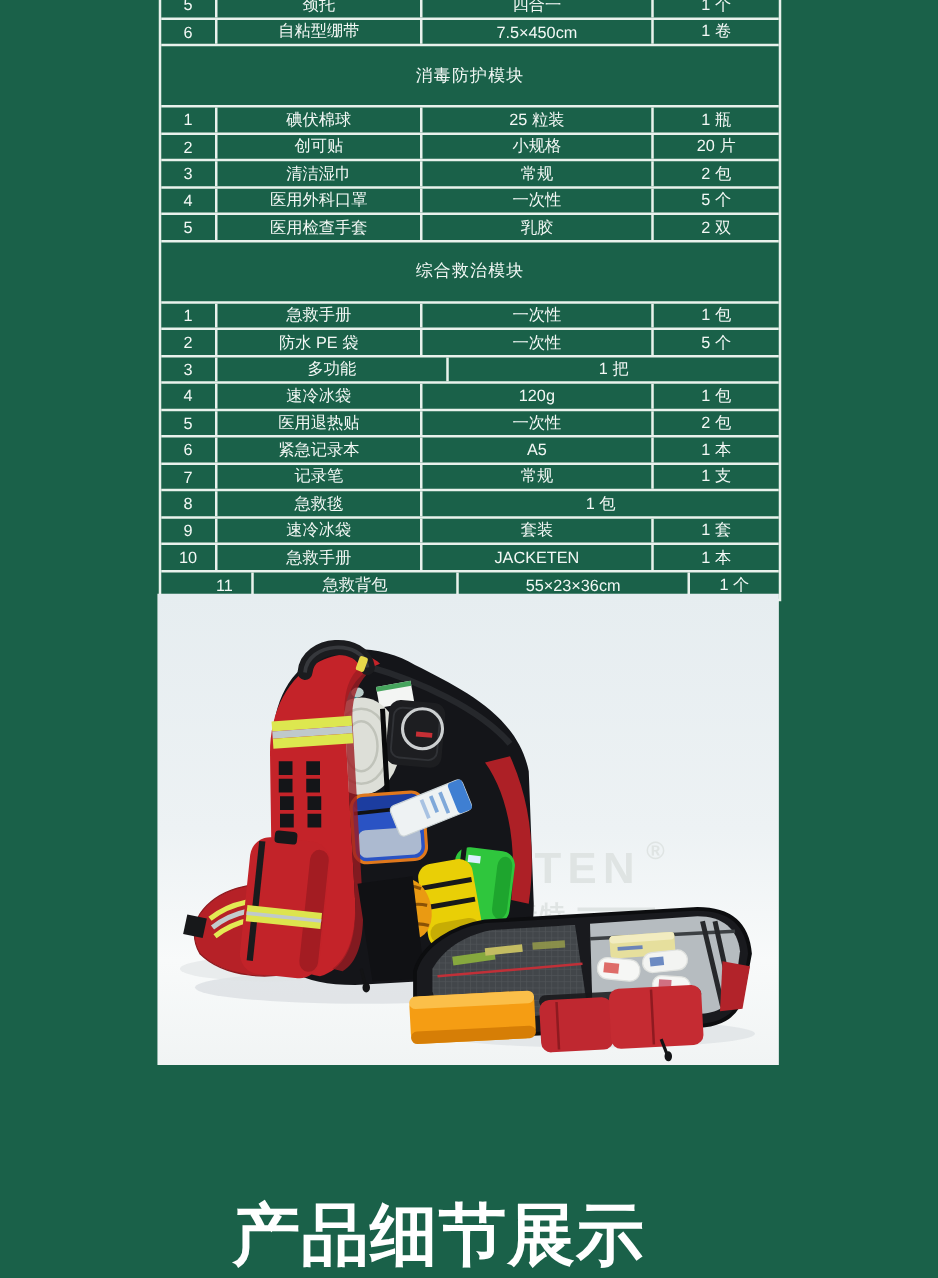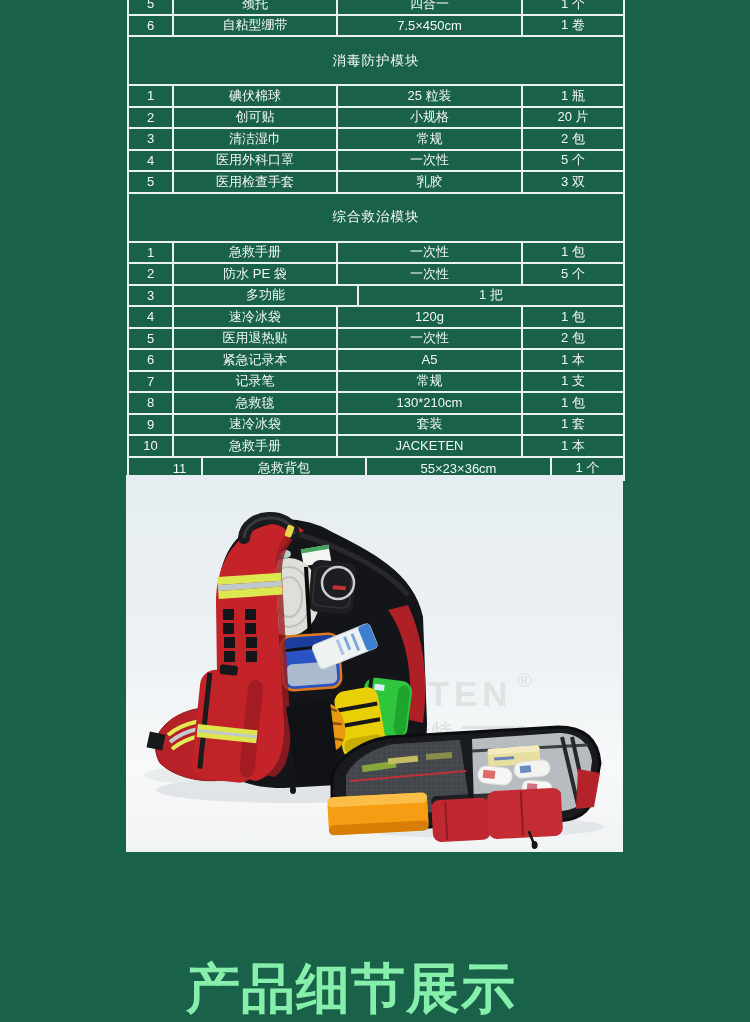--- a/index.html
+++ b/index.html
@@ -32,21 +32,21 @@
   
   .photo{
     position:absolute;left:126px;top:475px;width:497px;height:377px;
     overflow:hidden;background:#edf2f4;
   }
   .photo svg{display:block;}
 
   
   .footer-title{
     position:absolute;left:0;top:958px;width:702px;
-    text-align:center;color:#86efac;
+    text-align:center;color:#ffffff;
     font-weight:700;font-size:54px;line-height:60px;letter-spacing:1px;
   }
 </style>
 </head>
 <body>
 
 <div class="page">
 
   <div class="catalog">
 
@@ -91,21 +91,21 @@
         <div class="row">
           <div class="cell c-num">4</div>
           <div class="cell c-name">医用外科口罩</div>
           <div class="cell c-spec">一次性</div>
           <div class="cell c-qty">5 个</div>
         </div>
         <div class="row">
           <div class="cell c-num">5</div>
           <div class="cell c-name">医用检查手套</div>
           <div class="cell c-spec">乳胶</div>
-          <div class="cell c-qty">3 双</div>
+          <div class="cell c-qty">2 双</div>
         </div>
       </div>
 
     <div class="sec-header">综合救治模块</div>
 
     <div class="rows rows-last">
 
     <div class="row">
           <div class="cell c-num">1</div>
           <div class="cell c-name">急救手册</div>
@@ -143,21 +143,20 @@
         </div>
         <div class="row">
           <div class="cell c-num">7</div>
           <div class="cell c-name">记录笔</div>
           <div class="cell c-spec">常规</div>
           <div class="cell c-qty">1 支</div>
         </div>
         <div class="row">
           <div class="cell c-num">8</div>
           <div class="cell c-name">急救毯</div>
-          <div class="cell c-spec">130*210cm</div>
           <div class="cell c-qty">1 包</div>
         </div>
         <div class="row">
           <div class="cell c-num">9</div>
           <div class="cell c-name">速冷冰袋</div>
           <div class="cell c-spec">套装</div>
           <div class="cell c-qty">1 套</div>
         </div>
         <div class="row">
           <div class="cell c-num">10</div>

